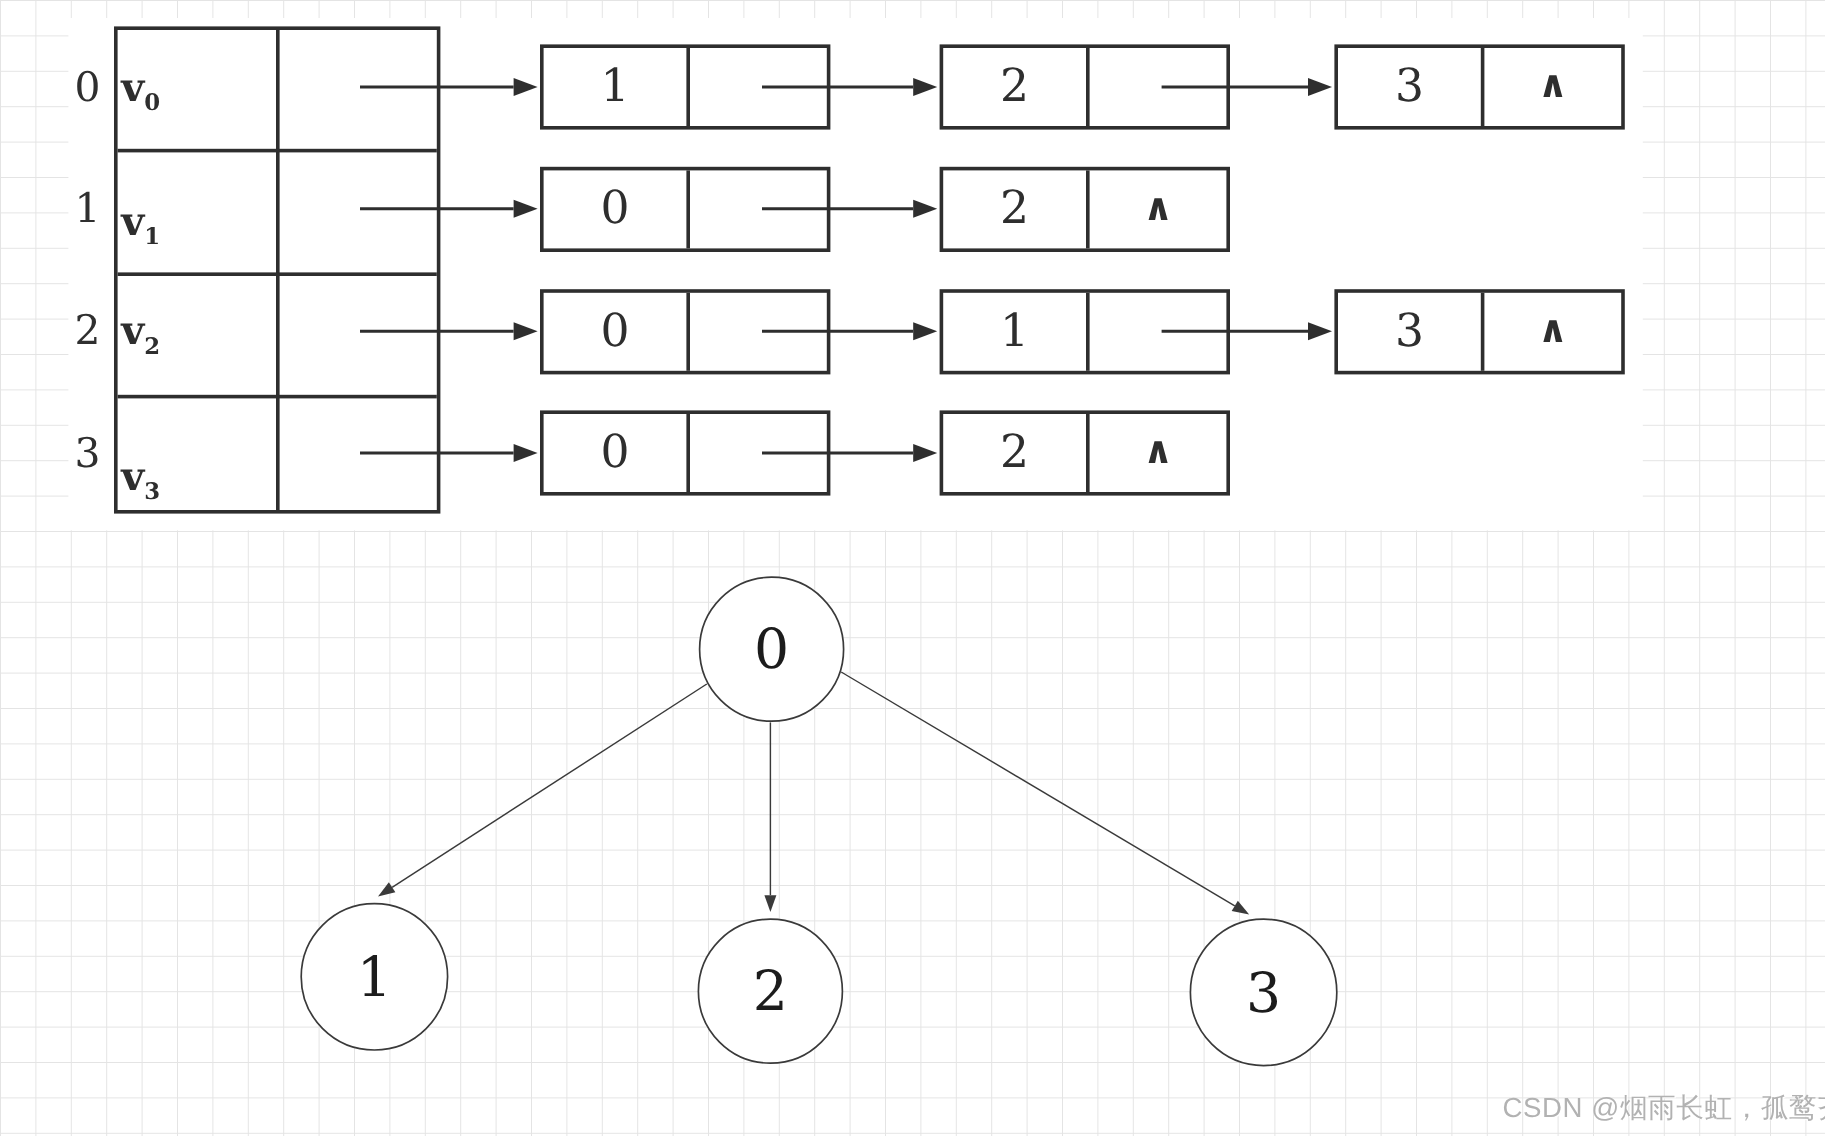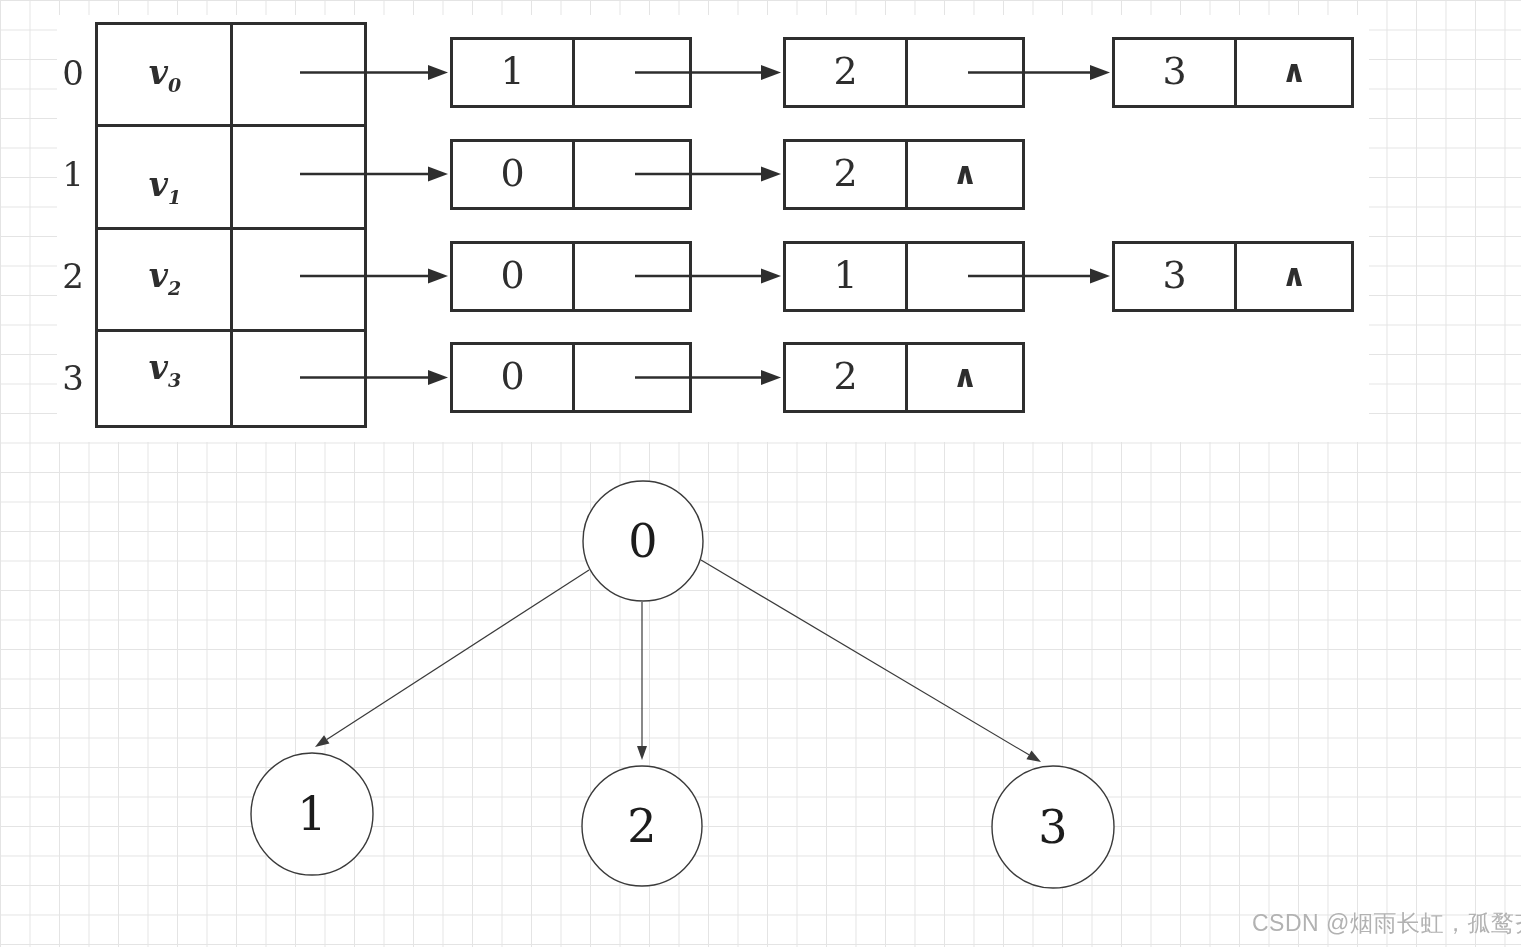--- a/index.html
+++ b/index.html
@@ -32,21 +32,21 @@
   }
   .table-row-divider{
     position:absolute;left:0;right:0;height:3px;background:#2e2e2e;
   }
   .row-index-label{
     position:absolute;left:0;width:32px;height:48px;
     text-align:center;line-height:48px;font-size:34px;color:#2f2f2f;
   }
   .vertex-label{
     position:absolute;left:44px;width:128px;height:50px;
-    text-align:center;line-height:50px;font-size:33px;font-style:italic;font-weight:bold;
+    text-align:left;line-height:50px;font-size:33px;font-weight:bold;
   }
   .vertex-label sub{font-size:19px;font-weight:bold;line-height:0;}
   .list-node{
     position:absolute;width:242px;height:71px;background:#fff;
     border:3px solid #2e2e2e;box-sizing:border-box;
   }
   .node-divider{
     position:absolute;top:0;bottom:0;left:119px;width:3px;background:#2e2e2e;
   }
   .node-data-cell{
@@ -119,21 +119,21 @@
         <div class="list-node" style="left: 726px; top: 225.5px;">
           <div class="node-divider"></div>
           <div class="node-data-cell">1</div>
         </div>
         <div class="list-node" style="left: 1055px; top: 225.5px;">
           <div class="node-divider"></div>
           <div class="node-data-cell">3</div>
           <div class="node-null-cell">∧</div>
         </div>
         <div class="row-index-label" style="top: 338.5px;">3</div>
-        <div class="vertex-label" style="top: 328px;"><span>v</span><sub>3</sub></div>
+        <div class="vertex-label" style="top: 357px;"><span>v</span><sub>3</sub></div>
         <div class="list-node" style="left: 393px; top: 327px;">
           <div class="node-divider"></div>
           <div class="node-data-cell">0</div>
         </div>
         <div class="list-node" style="left: 726px; top: 327px;">
           <div class="node-divider"></div>
           <div class="node-data-cell">2</div>
           <div class="node-null-cell">∧</div>
         </div>
       </div>

